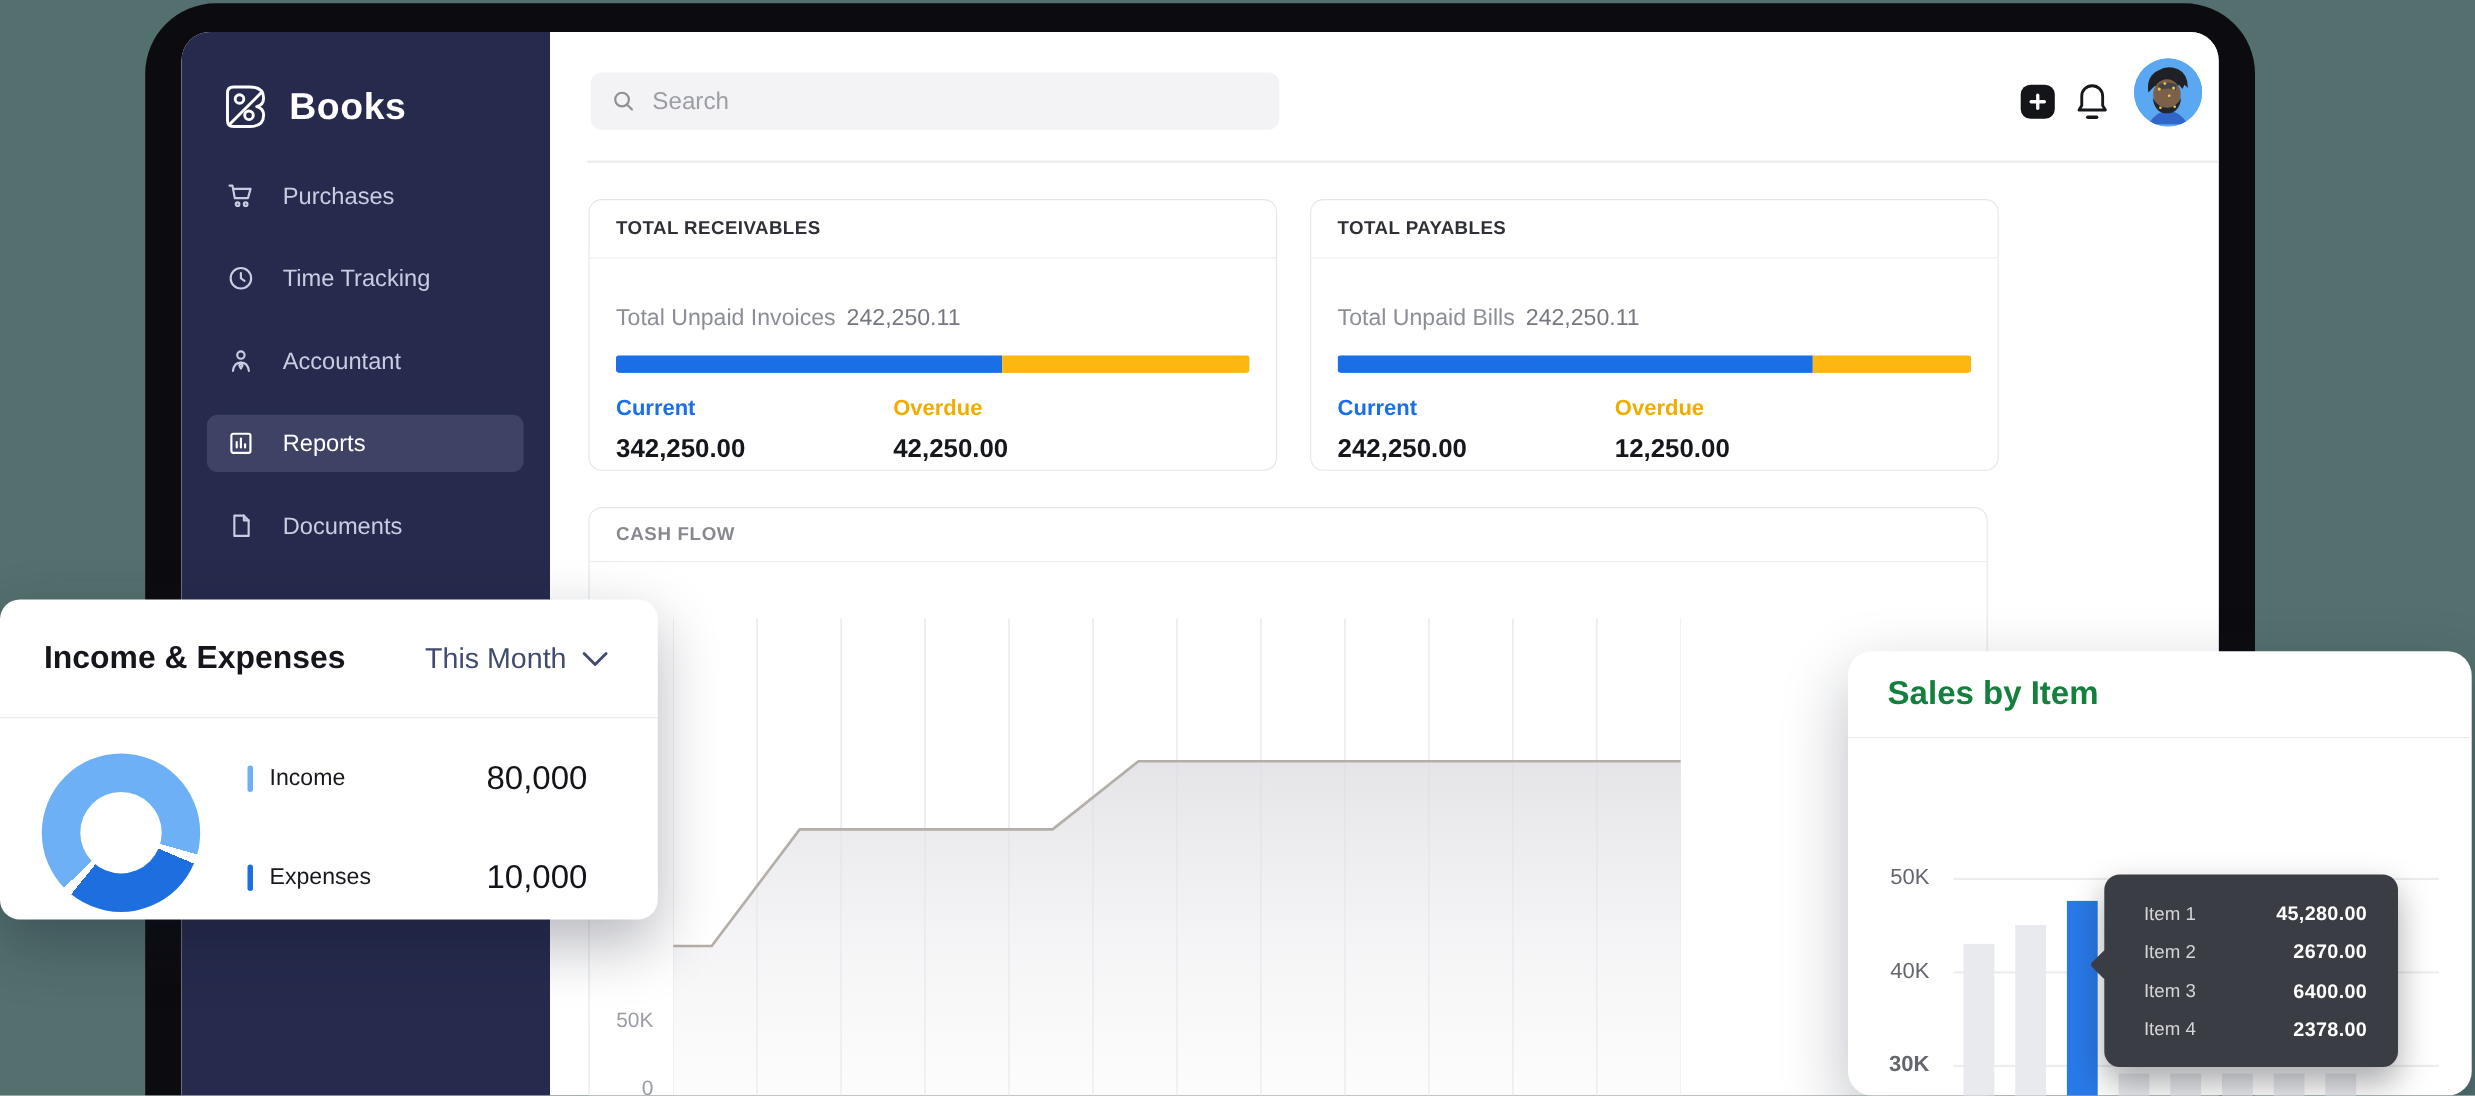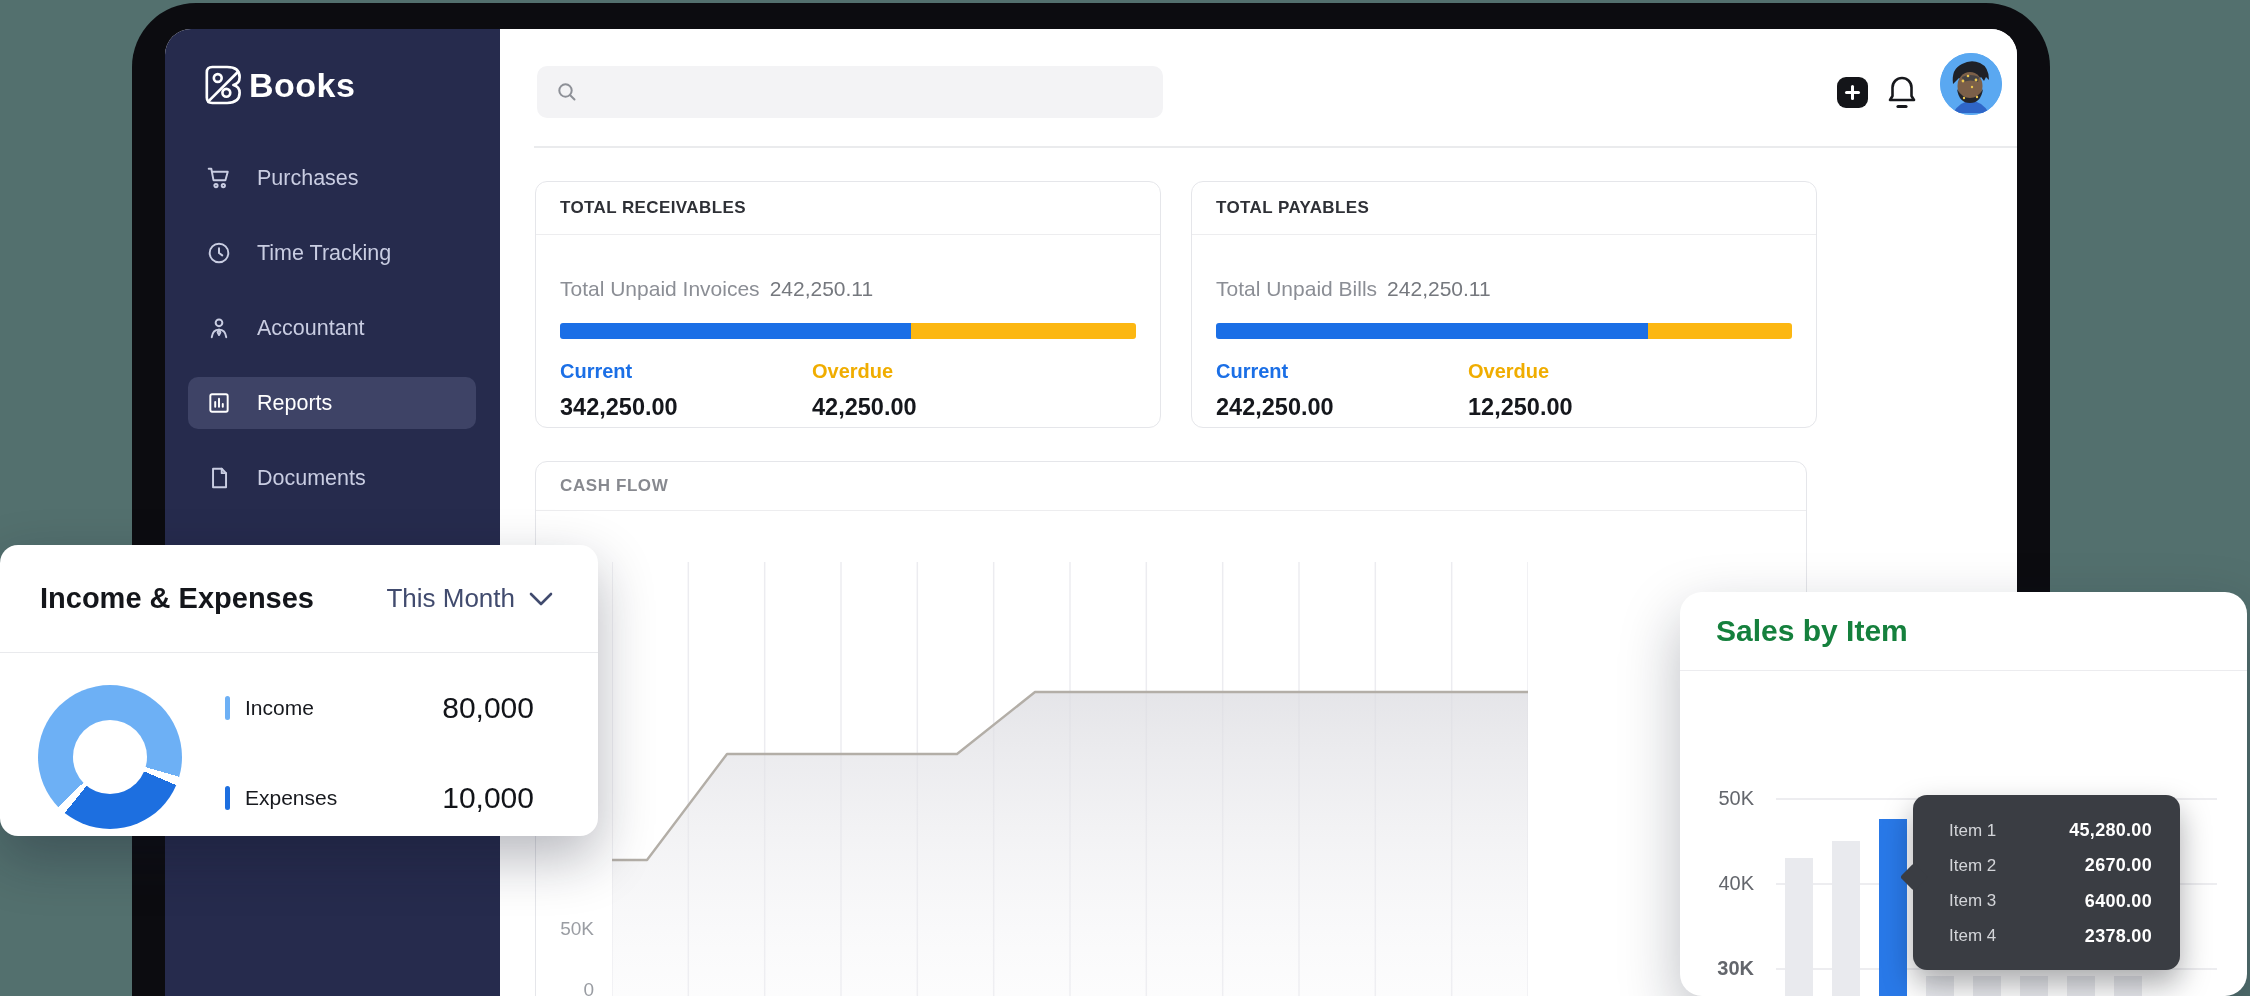--- a/index.html
+++ b/index.html
@@ -13,21 +13,21 @@
   .tablet{
     position:absolute;left:132px;top:3px;width:1918px;height:993px;
     background:#0c0c10;border-radius:64px 64px 0 0;
   }
   .screen{
     position:absolute;left:33px;top:26px;right:33px;bottom:0;
     background:#ffffff;border-radius:26px 26px 0 0;overflow:hidden;
   }
   
   .sidebar{position:absolute;left:0;top:0;bottom:0;width:335px;background:#262b4d;}
-  .brand{position:absolute;left:34px;top:31px;display:flex;align-items:center;color:#fff;}
+  .brand{position:absolute;left:34px;top:43px;display:flex;align-items:center;gap:14px;color:#fff;}
   .brand-text{font-size:34px;font-weight:600;letter-spacing:.5px;}
   .nav{position:absolute;top:123px;left:23px;right:24px;}
   .nav-item{
     height:52px;margin-bottom:23px;display:flex;align-items:center;gap:25px;
     padding-left:18px;border-radius:10px;color:#c9cde2;font-size:21.5px;cursor:pointer;
   }
   .nav-item.active{background:#3e4366;color:#ffffff;}
   .nav-item .nico{width:26px;height:26px;flex:0 0 26px;display:flex;}
   
   .main{position:absolute;left:335px;top:0;right:0;bottom:0;background:#fff;}
@@ -200,20 +200,21 @@
     </aside>
 
     <div class="main">
       <div class="search">
         <span>
           <svg width="24" height="24" viewBox="0 0 24 24" fill="none" stroke="#8d9097" stroke-width="2" stroke-linecap="round">
             <circle cx="10.5" cy="10.5" r="6.2"></circle>
               <path d="M15.2 15.2 L19.5 19.5"></path>
           </svg>
         </span>
+        <input type="text" placeholder="Search" style="">
       </div>
       <div class="icon-btn plus-btn"></div>
       <div class="icon-btn bell-btn">
         <svg width="32" height="38" viewBox="0 0 32 38" fill="none" stroke="#17181c" stroke-width="2.6" stroke-linecap="round" stroke-linejoin="round">
           <path d="M16 4 a9.5 9.5 0 0 0 -9.5 9.5 v8.5 l-2.5 4 h24 l-2.5 -4 v-8.5 A9.5 9.5 0 0 0 16 4 z"></path>
           <path d="M12 32.5 h8" stroke-width="3.2"></path>
         </svg>
       </div>
       <div class="icon-btn avatar">
         <svg width="62" height="62" viewBox="0 0 62 62">

